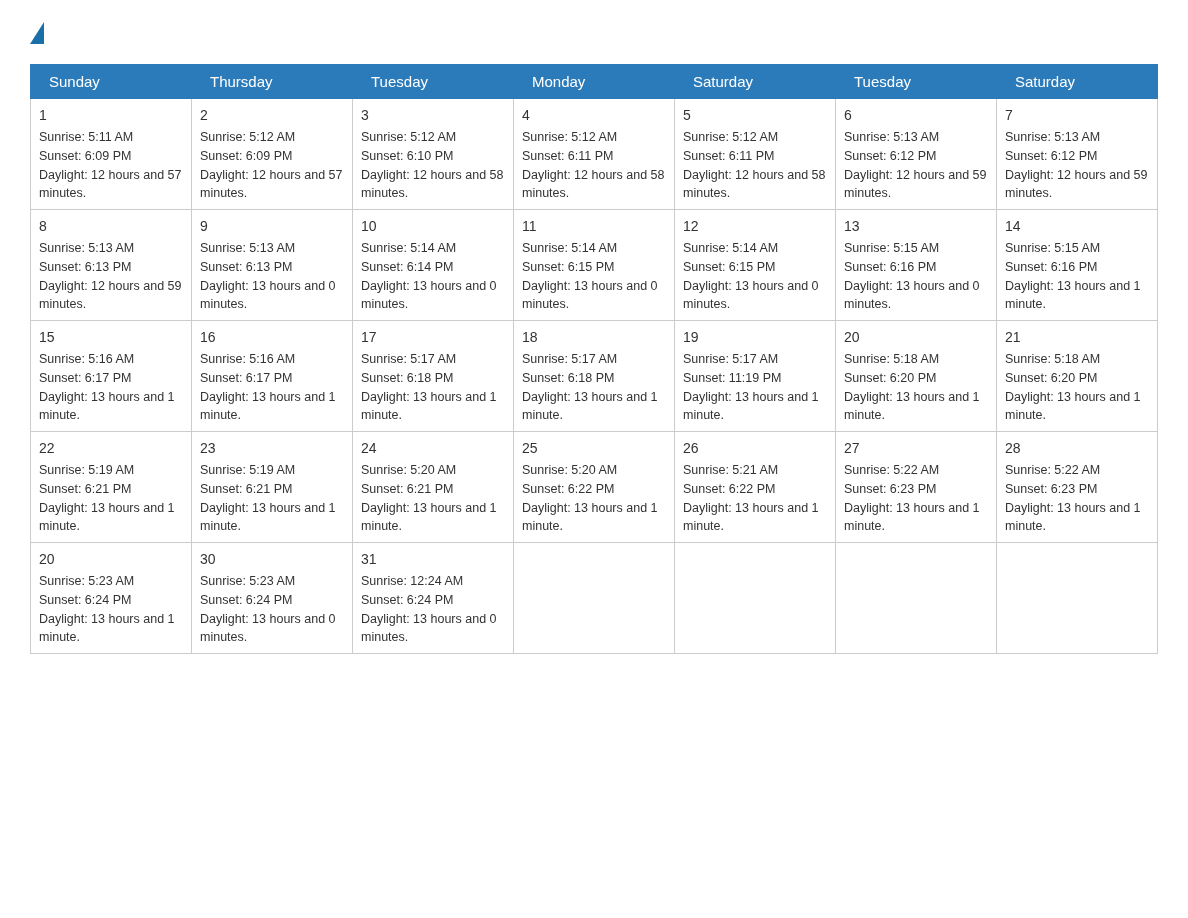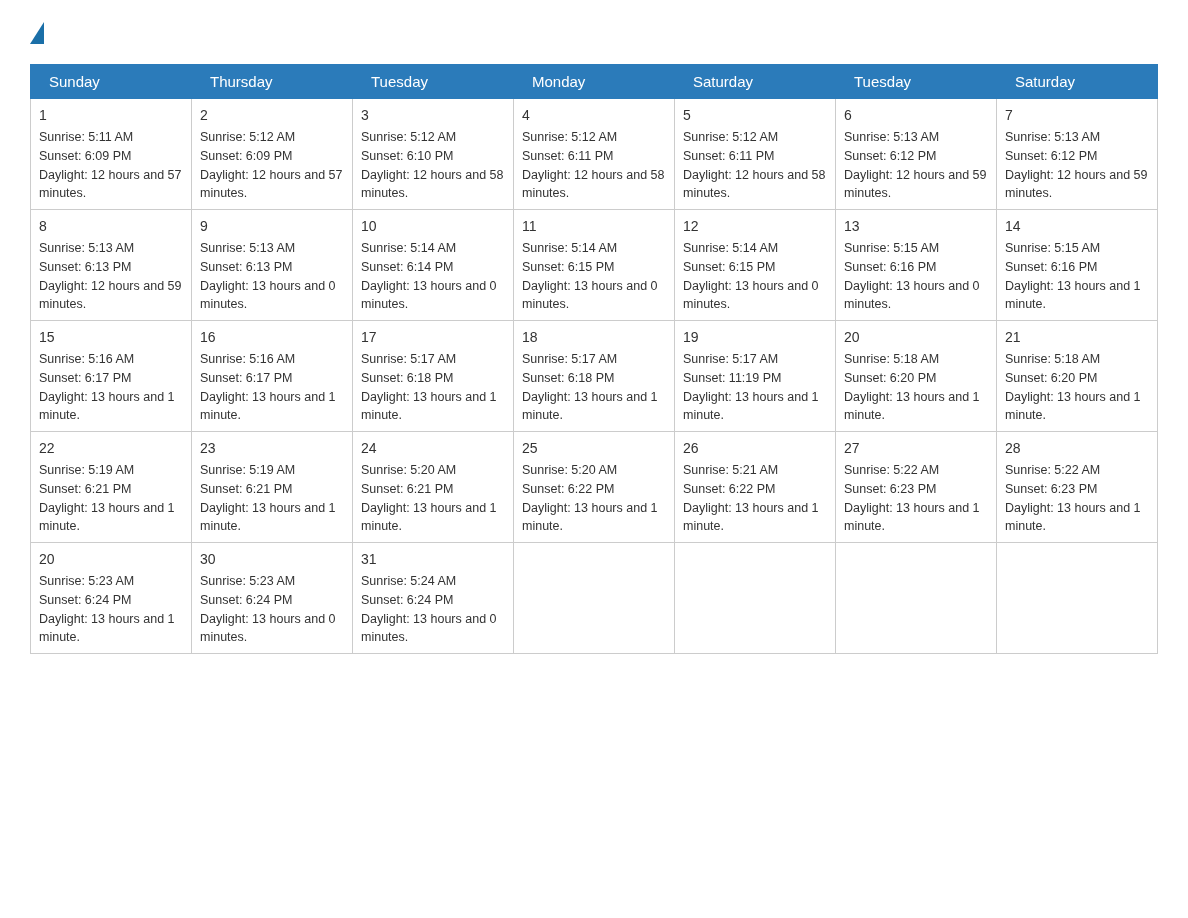--- a/index.html
+++ b/index.html
@@ -154,20 +154,20 @@
         <td><span class="day-num">23</span><span>Sunrise: 5:19 AM</span><br><span>Sunset: 6:21 PM</span><br><span>Daylight: 13 hours and 1 minute.</span></td>
         <td><span class="day-num">24</span><span>Sunrise: 5:20 AM</span><br><span>Sunset: 6:21 PM</span><br><span>Daylight: 13 hours and 1 minute.</span></td>
         <td><span class="day-num">25</span><span>Sunrise: 5:20 AM</span><br><span>Sunset: 6:22 PM</span><br><span>Daylight: 13 hours and 1 minute.</span></td>
         <td><span class="day-num">26</span><span>Sunrise: 5:21 AM</span><br><span>Sunset: 6:22 PM</span><br><span>Daylight: 13 hours and 1 minute.</span></td>
         <td><span class="day-num">27</span><span>Sunrise: 5:22 AM</span><br><span>Sunset: 6:23 PM</span><br><span>Daylight: 13 hours and 1 minute.</span></td>
         <td><span class="day-num">28</span><span>Sunrise: 5:22 AM</span><br><span>Sunset: 6:23 PM</span><br><span>Daylight: 13 hours and 1 minute.</span></td>
       </tr>
       <tr>
         <td><span class="day-num">20</span><span>Sunrise: 5:23 AM</span><br><span>Sunset: 6:24 PM</span><br><span>Daylight: 13 hours and 1 minute.</span></td>
         <td><span class="day-num">30</span><span>Sunrise: 5:23 AM</span><br><span>Sunset: 6:24 PM</span><br><span>Daylight: 13 hours and 0 minutes.</span></td>
-        <td><span class="day-num">31</span><span>Sunrise: 5:24 AM</span><br><span>Sunset: 6:24 PM</span><br><span>Daylight: 13 hours and 0 minutes.</span></td>
+        <td><span class="day-num">31</span><span>Sunrise: 12:24 AM</span><br><span>Sunset: 6:24 PM</span><br><span>Daylight: 13 hours and 0 minutes.</span></td>
         <td class="empty"></td>
         <td class="empty"></td>
         <td class="empty"></td>
         <td class="empty"></td>
       </tr>
     </tbody>
 </table>
 
 </body></html>

